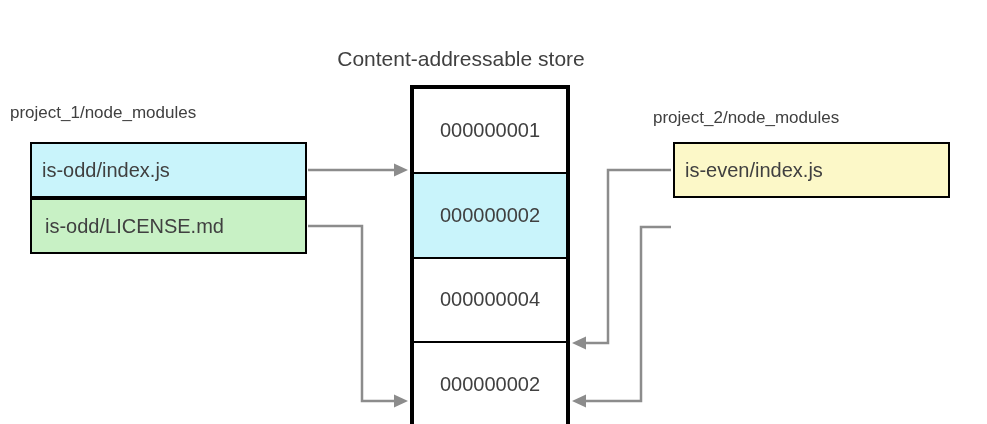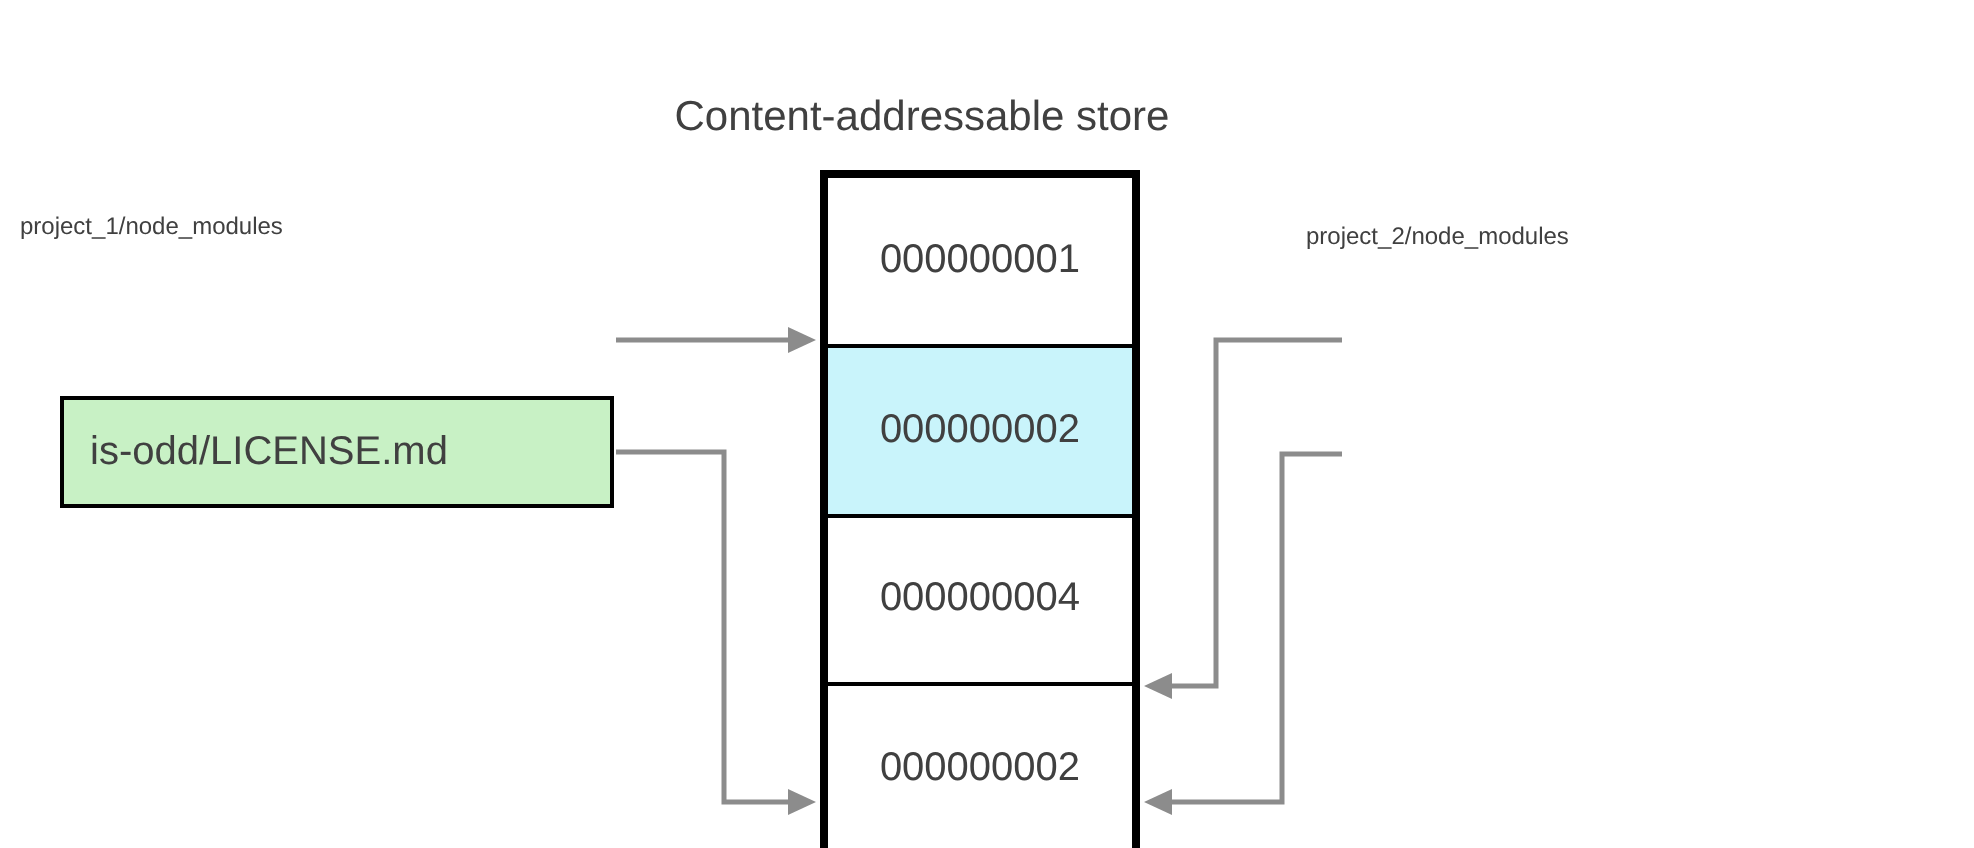--- a/index.html
+++ b/index.html
@@ -26,21 +26,21 @@
     position: absolute;
     left: 261px; top: 13px;
     width: 400px;
     text-align: center;
     font-size: 21px;
     line-height: 28px;
     white-space: nowrap;
   }
   .proj-label {
     position: absolute;
-    font-size: 12px;
+    font-size: 17px;
     line-height: 26px;
     white-space: nowrap;
   }
   .proj-label.p1 { left: 10px;  top: 68px; }
   .proj-label.p2 { left: 653px; top: 73px; }
   .file-box {
     position: absolute;
     width: 277px;
     height: 56px;
     box-sizing: border-box;
@@ -95,23 +95,25 @@
     </g>
     <g>
       <path d="M671,195 H641 V369 H586" fill="none" stroke-width="2.5" stroke="#8c8c8c"></path>
       <polygon points="572,369 586,362.5 586,375.5" fill="#8c8c8c"></polygon>
     </g>
   </svg>
 
   <div class="diagram-title">Content-addressable store</div>
 
   <div class="proj-label p1">project_1/node_modules</div>
+  <div class="file-box p1-box row-1" style="background-color: rgb(201, 244, 251);">is-odd/index.js</div>
   <div class="file-box p1-box row-2" style="background-color: rgb(200, 241, 197);">is-odd/LICENSE.md</div>
 
   <div class="proj-label p2">project_2/node_modules</div>
+  <div class="file-box p2-box row-1" style="background-color: rgb(252, 248, 200);">is-even/index.js</div>
 
   <div class="store-column">
     <div class="store-cell" style="background-color: rgb(255, 255, 255);">000000001</div>
     <div class="store-cell" style="background-color: rgb(201, 244, 251);">000000002</div>
     <div class="store-cell" style="background-color: rgb(255, 255, 255);">000000004</div>
     <div class="store-cell" style="background-color: rgb(255, 255, 255);">000000002</div>
   </div>
 
 </div>
 

